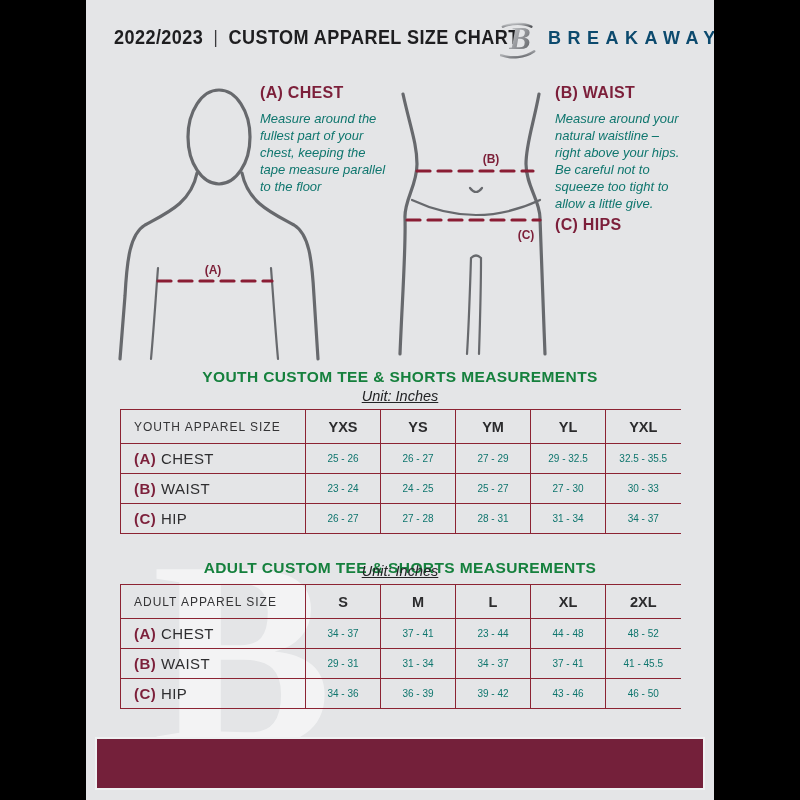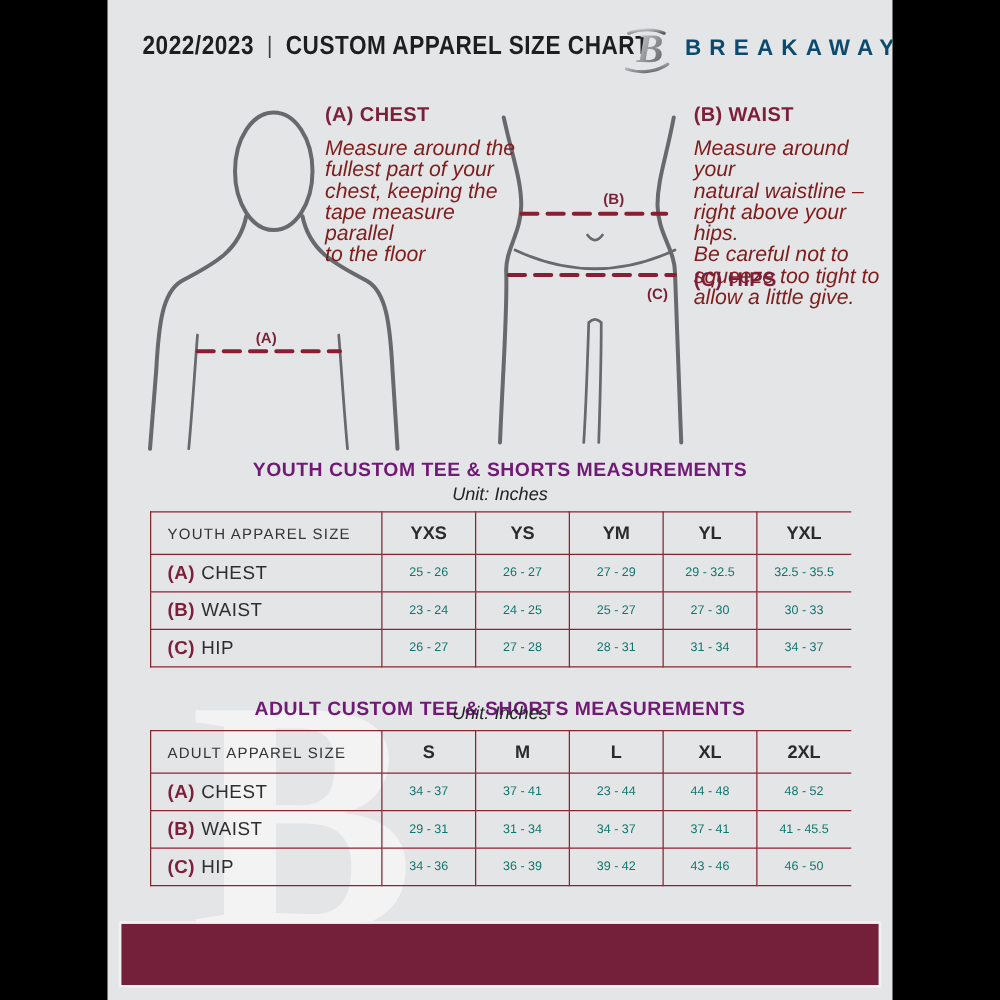--- a/index.html
+++ b/index.html
@@ -12,34 +12,34 @@
   .header-title { position:absolute; left:28px; top:25px; display:flex; align-items:center; gap:12px;
                   color:#1e1e20; font-weight:bold; font-size:21px; letter-spacing:.5px;
                   transform:scaleX(.86); transform-origin:left center; white-space:nowrap; }
   .header-sep { font-weight:normal; color:#3a3a3c; font-size:19px; }
   .brand { position:absolute; left:414px; top:16px; display:flex; align-items:center; gap:10px; }
   .brand-name { font-size:18px; font-weight:bold; letter-spacing:6.5px; color:#0c4a6e; }
 
   
   .sec { position:absolute; }
   .sec-head { font-size:16px; font-weight:bold; color:#7c1f3a; letter-spacing:.3px; margin-bottom:8px; }
-  .sec-body { font-size:17px; font-style:italic; color:#7f1d1d; line-height:17px; white-space:pre-line; }
+  .sec-body { font-size:13px; font-style:italic; color:#0f766e; line-height:17px; white-space:pre-line; }
 
   .fig { position:absolute; }
   .fig path, .fig ellipse { fill:none; stroke:#67696d; stroke-linecap:round; }
   .outline { stroke-width:3.2px; }
   .thin { stroke-width:2.2px; }
   .dash { stroke:#8a1d34 !important; stroke-width:3.2px; stroke-dasharray:13 8; }
   .marker { font-size:12px; font-weight:bold; fill:#7c1f38; font-family:"Liberation Sans",sans-serif; }
 
   
   .tbl-title { position:absolute; left:34px; width:560px; text-align:center; font-size:15.5px;
-               font-weight:bold; color:#701a75; letter-spacing:.4px; }
+               font-weight:bold; color:#15803d; letter-spacing:.4px; }
   .tbl-unit  { position:absolute; left:34px; width:560px; text-align:center; font-size:14.5px;
-               font-style:italic; color:#222325; }
+               font-style:italic; color:#222325;text-decoration:underline; }
   table { position:absolute; left:34px; width:560px; border-collapse:collapse; table-layout:fixed; }
   col.c-label { width:185px; } col.c-size { width:75px; }
   th,td { border:1.5px solid #8c2333; background:transparent; height:30px; text-align:center;
           font-size:10px; color:#0f766e; font-weight:normal; }
   tr.hdr th { height:34px; }
   th.size { font-weight:bold; font-size:14.5px; color:#2b2b2d; }
   th.lbl-hdr { text-align:left; padding-left:13px; font-size:12px; letter-spacing:1px; color:#343436; }
   td.lbl { text-align:left; padding-left:13px; font-size:15px; letter-spacing:.4px; color:#2e2e30; }
   td.lbl .pfx { font-weight:bold; color:#7c1f3a; margin-right:5px; }
   th:last-child, td:last-child { border-right:none; }

